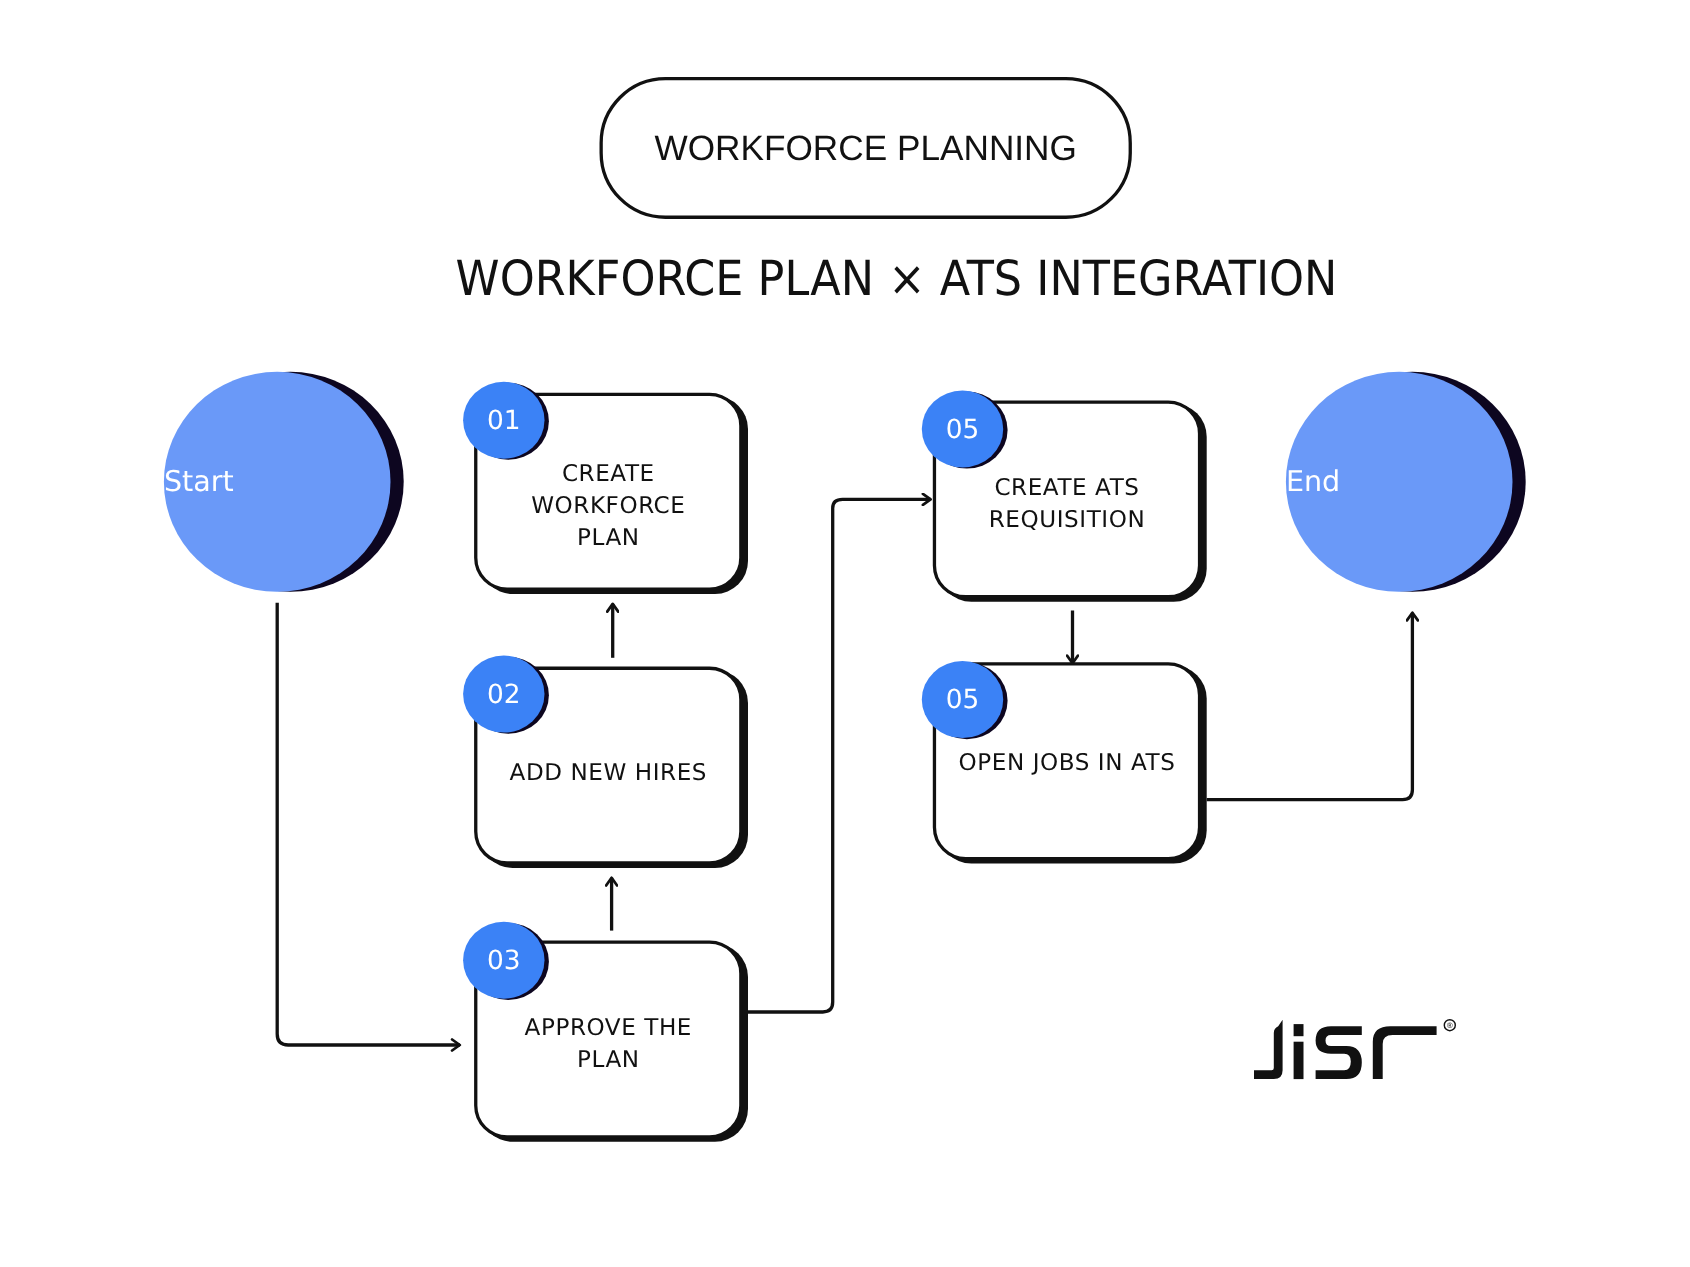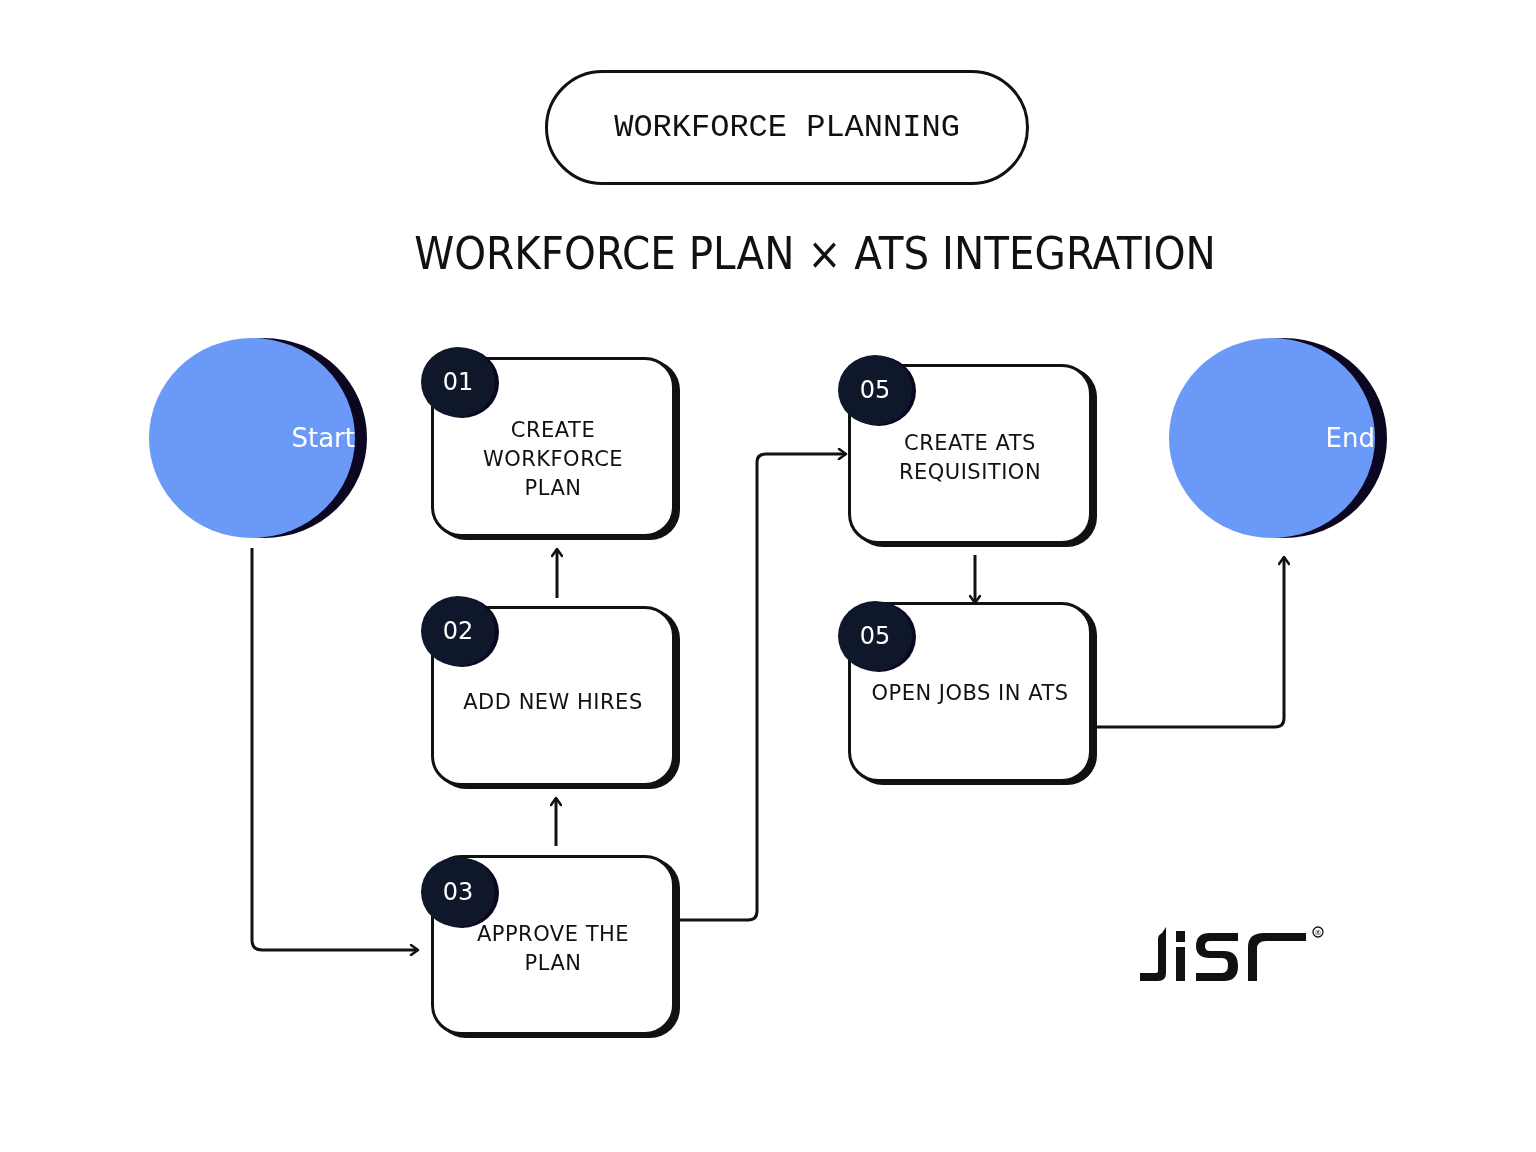--- a/index.html
+++ b/index.html
@@ -1,48 +1,48 @@
 <!DOCTYPE html>
 <html><head>
   <meta charset="utf-8">
   <style>
     html, body { margin: 0; padding: 0; background: #ffffff; }
     body { width: 1536px; height: 1152px; position: relative; overflow: hidden; font-family: "DejaVu Sans", sans-serif; }
     .pill {
-      position: absolute; left: 545px; top: 70px; width: 484px; height: 115px;
+      position: absolute; left: 545px; top: 70px; width: 484px; height: 129px;
       border: 3px solid #111111; border-radius: 60px; box-sizing: border-box;
       display: flex; align-items: center; justify-content: center;
-      font-family: Liberation Mono, monospace; font-size: 32px; color: #111111;
+      font-family: Liberation Sans, sans-serif; font-size: 32px; color: #111111;
       letter-spacing: 0px;
     }
     .main-title {
       position: absolute; left: 300px; top: 228px; width: 1030px; text-align: center;
       font-family: "DejaVu Sans", sans-serif; font-size: 44px; color: #111111; font-weight: normal;
       transform: scaleX(0.92); transform-origin: center;
     }
     svg.connectors { position: absolute; left: 0; top: 0; width: 1536px; height: 1152px; }
     .terminal {
       position: absolute; width: 206px; height: 200px; border-radius: 50%;
       background: #6a99f8; box-shadow: 12px 0 0 #0d0620;
-      display: flex; align-items: center; justify-content: flex-end;
+      display: flex; align-items: center; justify-content: flex-start;
       color: #ffffff; font-size: 26px;
     }
     .step {
       position: absolute; width: 244px; background: #ffffff;
       border: 3px solid #111111; border-radius: 30px; box-sizing: border-box;
       box-shadow: 5px 3px 0 #111111;
     }
     .step .label {
       position: absolute; left: 0; right: 0; text-align: center;
       font-size: 21px; line-height: 29px; color: #111111; letter-spacing: 0.5px;
       white-space: pre-line;
     }
     .badge {
       position: absolute; width: 74px; height: 70px; border-radius: 50%;
-      background: #0f172a; box-shadow: 4px 1px 0 #0d0620;
+      background: #3b82f6; box-shadow: 4px 1px 0 #0d0620;
       display: flex; align-items: center; justify-content: center;
       color: #ffffff; font-size: 24px;
     }
     .logo {
       position: absolute; left: 1140px; top: 925px; width: 190px; height: 60px;
     }
   </style>
 </head>
 <body>
 
@@ -93,21 +93,21 @@
   <div class="label" style="top:79px;">ADD NEW HIRES</div>
 </div>
 <div class="badge" style="left:421px; top:596px;">
   <span>02</span>
 </div>
 
 <div class="step" style="left:431px; top:855px; height:180px;">
   <div class="label" style="top:62px;">APPROVE THE
 PLAN</div>
 </div>
-<div class="badge" style="left:421px; top:857px;">
+<div class="badge" style="left:421px; top:838px;">
   <span>03</span>
 </div>
 
 <div class="step" style="left:848px; top:364px; height:180px;">
   <div class="label" style="top:62px;">CREATE ATS
 REQUISITION</div>
 </div>
 <div class="badge" style="left:838px; top:355px;">
   <span>05</span>
 </div>

